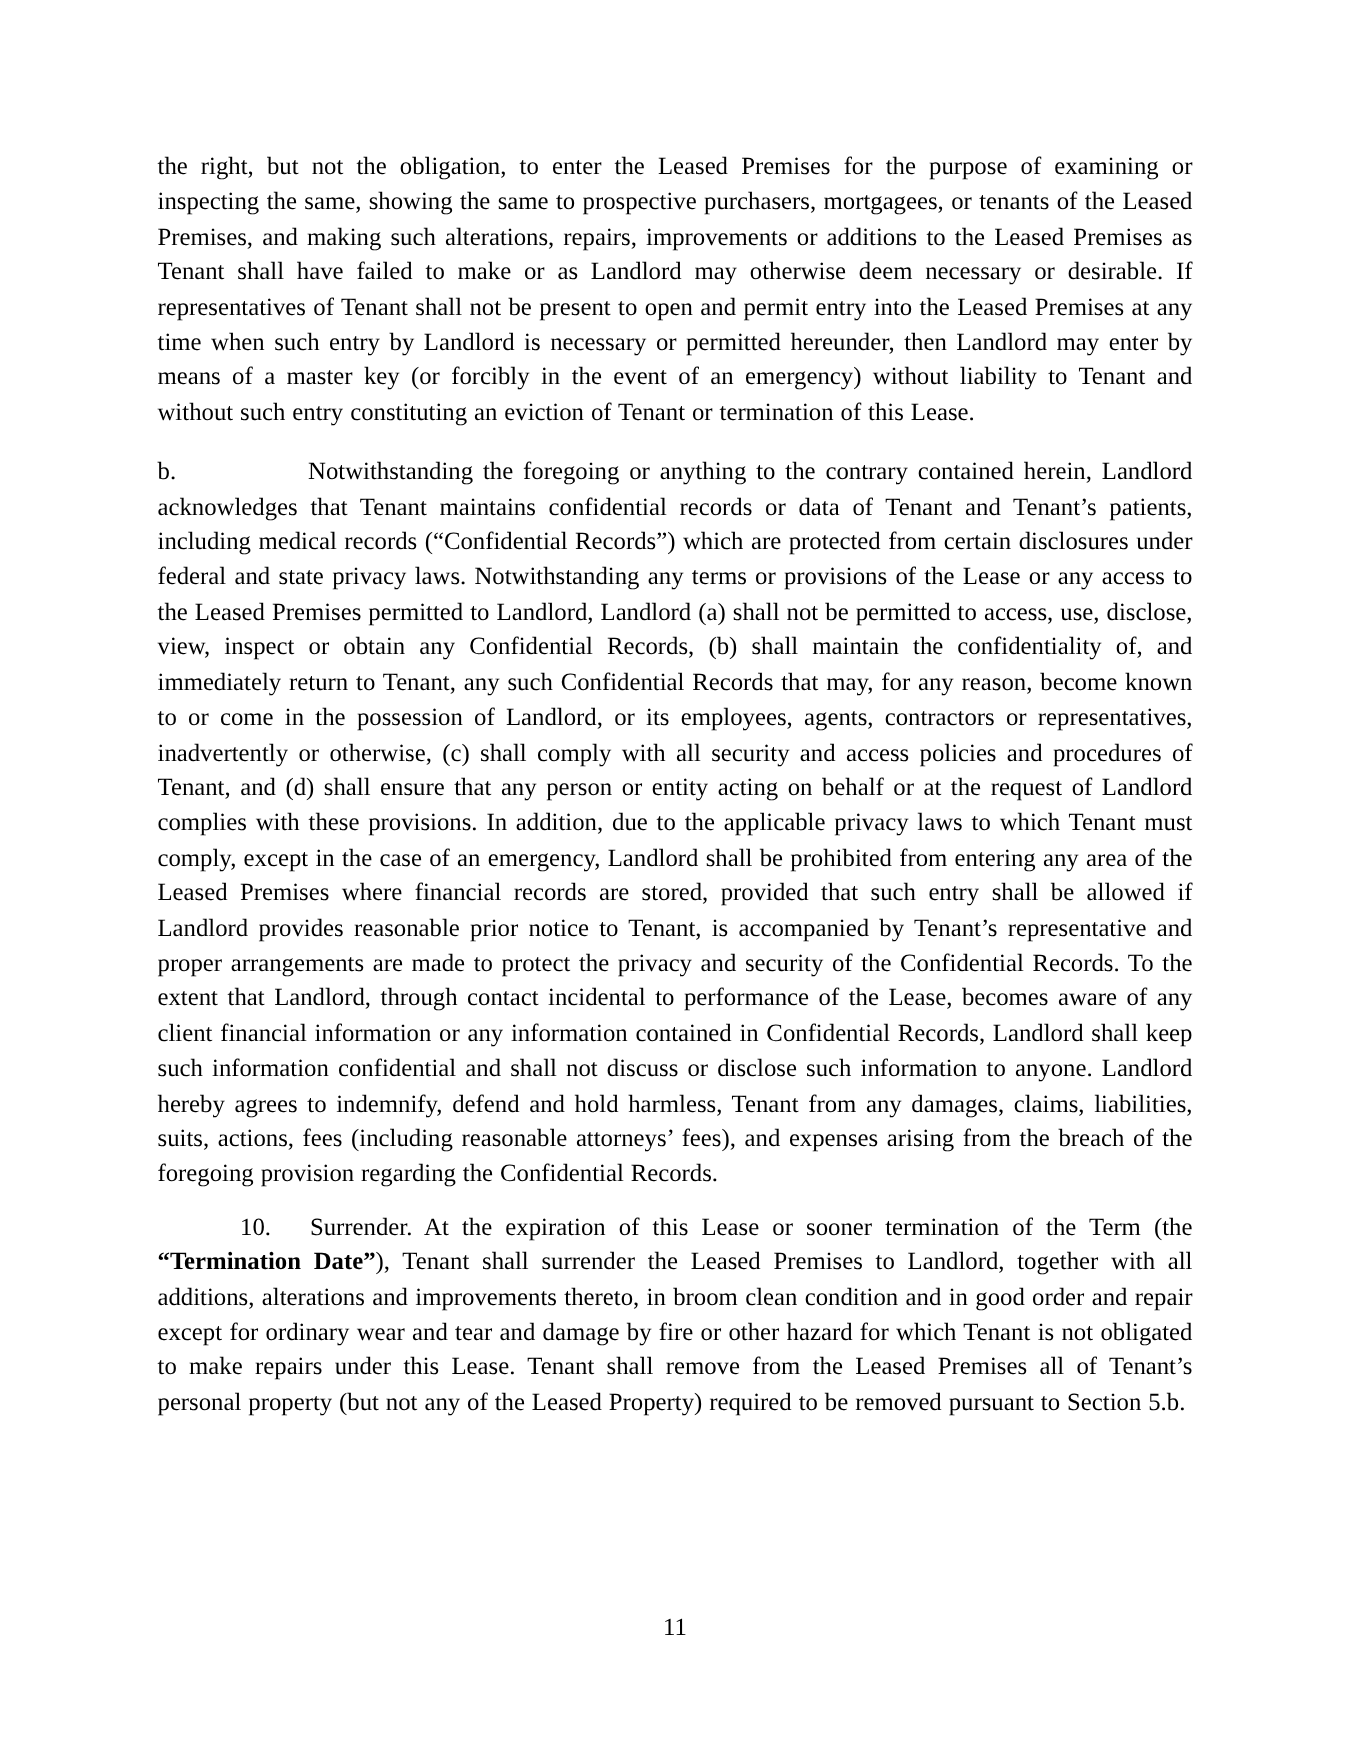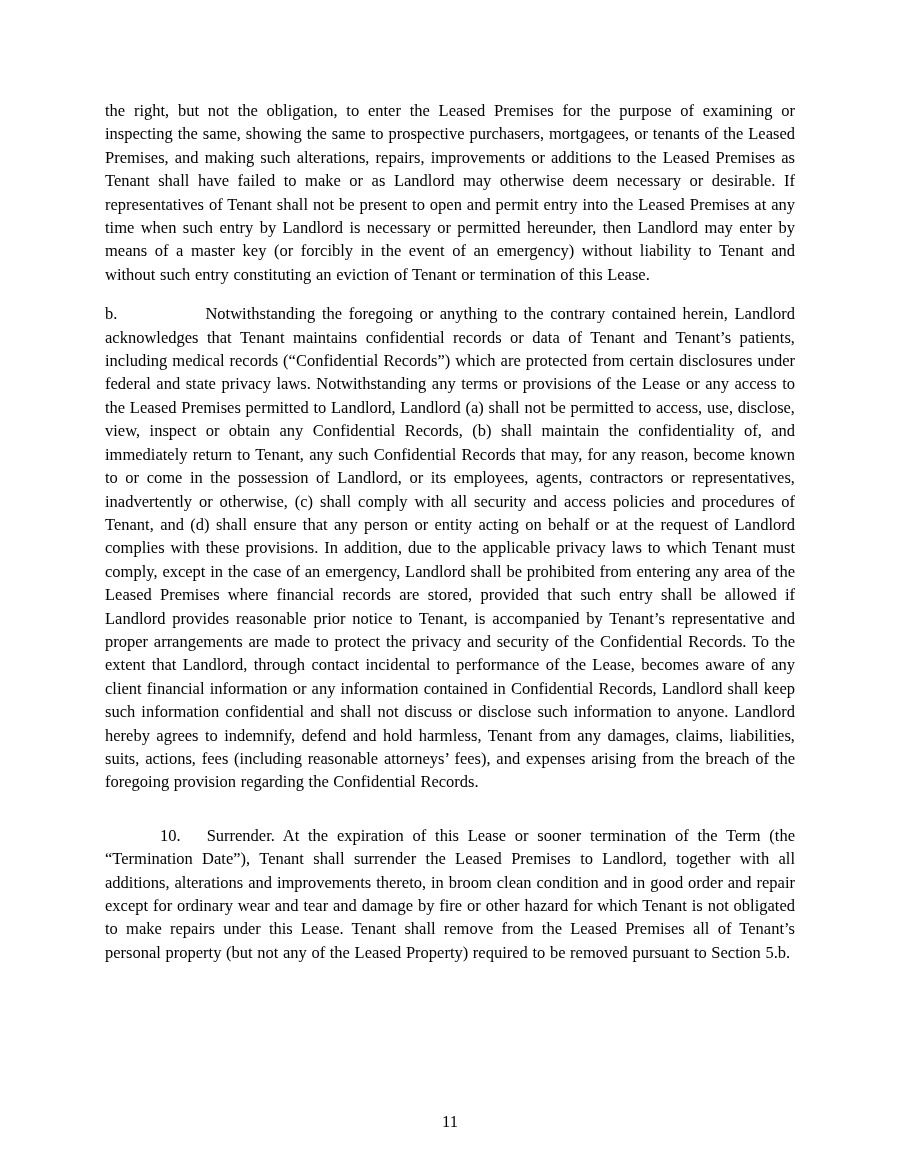--- a/index.html
+++ b/index.html
@@ -33,42 +33,42 @@
     margin: 0 0 16px 0;
     font-size: 16.5px;
     line-height: 23.4px;
     text-align: justify;
     word-spacing: 0.5px;
   }
   .para-last {
     margin-bottom: 0;
   }
   .clause-para {
-    margin-bottom: 30px;
+    margin-bottom: 12px;
   }
   .tab-after-label {
     display: inline-block;
     width: 88px;
   }
   .tab-small {
     display: inline-block;
     width: 26px;
   }
   .first-indent {
     text-indent: 55px;
   }
   .heading-underline {
   }
   .defined-term {
-    font-weight: normal;
+    font-weight: bold;
   }
   .page-number {
     position: absolute;
     left: 0;
-    top: 1110px;
+    top: 1073px;
     width: 900px;
     text-align: center;
     font-size: 16.5px;
     line-height: 23.4px;
   }
 </style>
 </head>
 <body>
 
 <div class="page">

